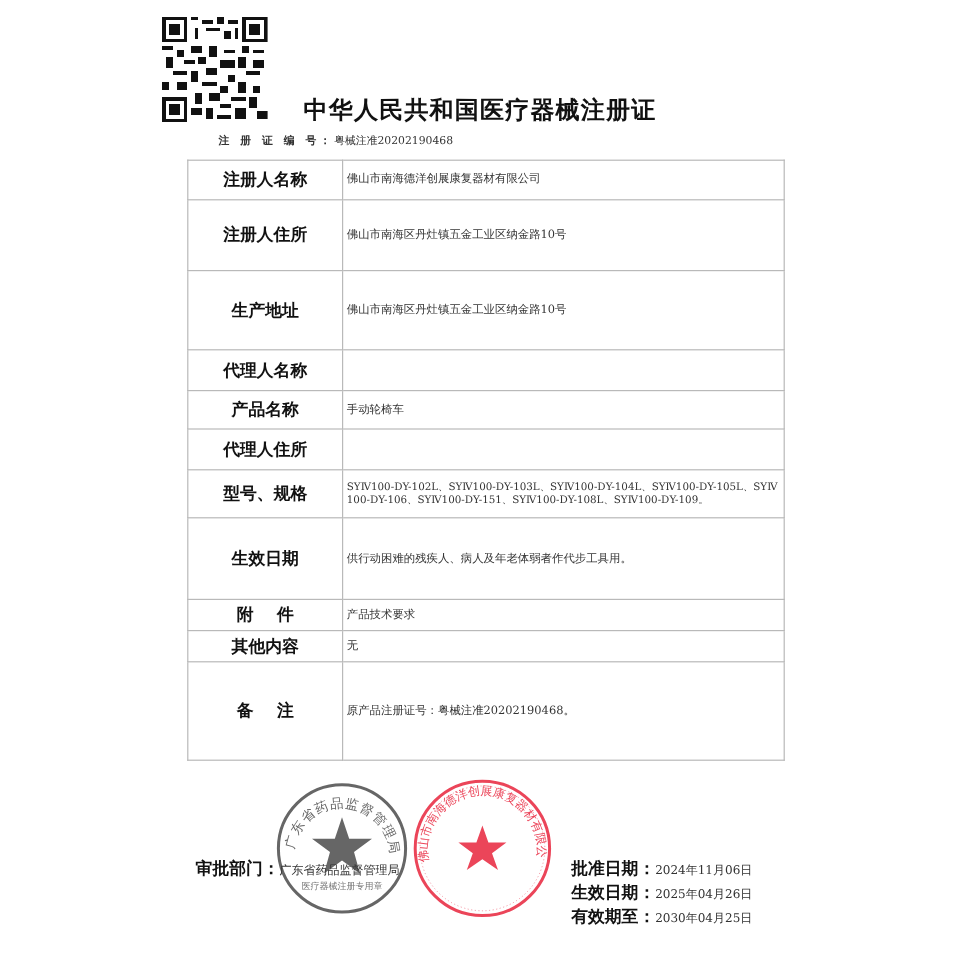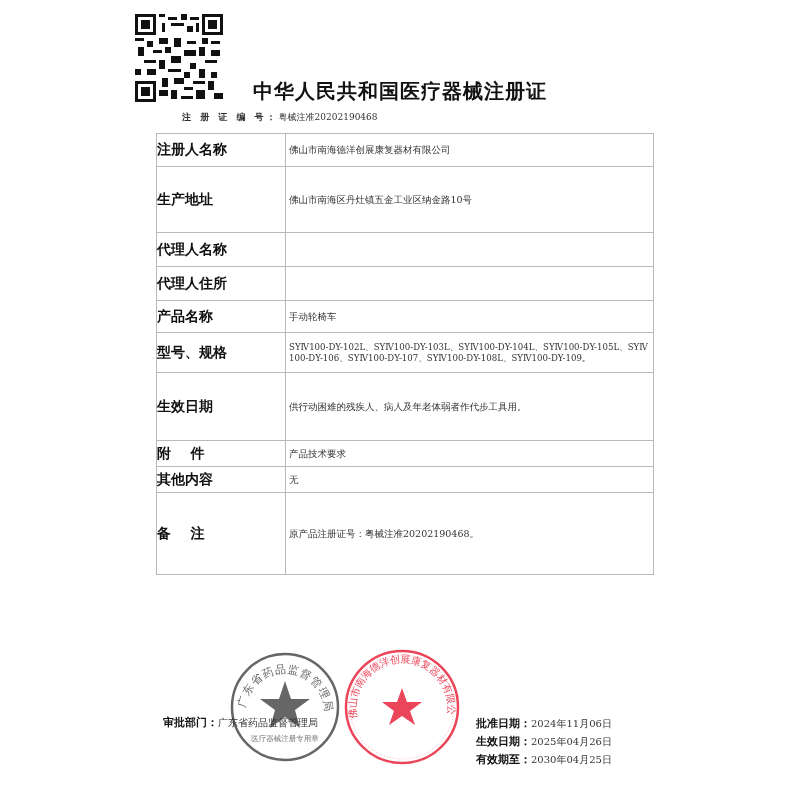--- a/index.html
+++ b/index.html
@@ -6,25 +6,25 @@
   body { width: 800px; height: 800px; position: relative; overflow: hidden;
          font-family: "DejaVu Serif", "Liberation Serif", serif; color: #222; }
   .qr { position: absolute; left: 135px; top: 14px; width: 88px; height: 88px; }
   .title { position: absolute; left: 0; width: 800px; top: 78px; text-align: center;
            font-family: Liberation Sans, sans-serif; font-weight: bold; font-size: 20px;
            letter-spacing: 1px; color: #111; }
   .regno { position: absolute; left: 182px; top: 111px; font-size: 9px; color: #333; }
   .regno .lbl { font-family: "DejaVu Sans", sans-serif; font-weight: bold; letter-spacing: 3px; font-size: 9px; margin-top: 19px; }
   table.main { position: absolute; left: 156px; top: 133px; width: 498px; border-collapse: collapse; }
   table.main td { border: 1.5px solid #b9b9b9; padding: 0; vertical-align: middle; }
-  td.k { width: 128px; text-align: left; font-family: "DejaVu Sans", sans-serif;
+  td.k { width: 128px; text-align: center; font-family: "DejaVu Sans", sans-serif;
          font-weight: bold; font-size: 14px; color: #111; }
   td.v { padding-left: 3px !important; font-size: 9.5px; color: #333; line-height: 12px; }
   .footer-left { position: absolute; left: 163px; top: 715px; font-size: 10px; color: #333; }
-  .fk { font-family: "DejaVu Sans", sans-serif; font-weight: bold; font-size: 11px; color: #111; }
+  .fk { font-family: "DejaVu Sans", sans-serif; font-weight: bold; font-size: 14px; color: #111; }
   .footer-right { position: absolute; left: 433px; top: 715px; font-size: 10px; color: #333; line-height: 18px; margin-left: 43px; }
   .seal { position: absolute; }
 </style>
 </head>
 <body>
 
 <svg class="qr" viewBox="0 0 29 29" shape-rendering="crispEdges">
   <rect width="29" height="29" fill="#fff"></rect>
   <g fill="#111">
     <rect x="0" y="0" width="7" height="7"></rect>
@@ -86,39 +86,43 @@
 <div class="regno">
   <span class="lbl">注 册 证 编 号：</span><span>粤械注准20202190468</span>
 </div>
 
 <table class="main">
   <tbody>
       <tr style="height:33px">
     <td class="k">注册人名称</td>
     <td class="v">佛山市南海德洋创展康复器材有限公司</td>
   </tr>
+  <tr style="height:59px">
+    <td class="k">注册人住所</td>
+    <td class="v">佛山市南海区丹灶镇五金工业区纳金路10号</td>
+  </tr>
   <tr style="height:66px">
     <td class="k">生产地址</td>
     <td class="v">佛山市南海区丹灶镇五金工业区纳金路10号</td>
   </tr>
   <tr style="height:34px">
     <td class="k">代理人名称</td>
     <td class="v"></td>
   </tr>
+  <tr style="height:32px">
+    <td class="k">产品名称</td>
+    <td class="v">手动轮椅车</td>
+  </tr>
   <tr style="height:34px">
     <td class="k">代理人住所</td>
     <td class="v"></td>
   </tr>
-  <tr style="height:32px">
-    <td class="k">产品名称</td>
-    <td class="v">手动轮椅车</td>
-  </tr>
   <tr style="height:40px">
     <td class="k">型号、规格</td>
-    <td class="v" style="font-size:8.6px;line-height:11px;word-break:break-all;">SYⅣ100-DY-102L、SYⅣ100-DY-103L、SYⅣ100-DY-104L、SYⅣ100-DY-105L、SYⅣ100-DY-106、SYⅣ100-DY-107、SYⅣ100-DY-108L、SYⅣ100-DY-109。</td>
+    <td class="v" style="font-size:8.6px;line-height:11px;word-break:break-all;">SYⅣ100-DY-102L、SYⅣ100-DY-103L、SYⅣ100-DY-104L、SYⅣ100-DY-105L、SYⅣ100-DY-106、SYⅣ100-DY-151、SYⅣ100-DY-108L、SYⅣ100-DY-109。</td>
   </tr>
   <tr style="height:68px">
     <td class="k">生效日期</td>
     <td class="v">供行动困难的残疾人、病人及年老体弱者作代步工具用。</td>
   </tr>
   <tr style="height:26px">
     <td class="k" style="white-space:pre">附    件</td>
     <td class="v">产品技术要求</td>
   </tr>
   <tr style="height:26px">

